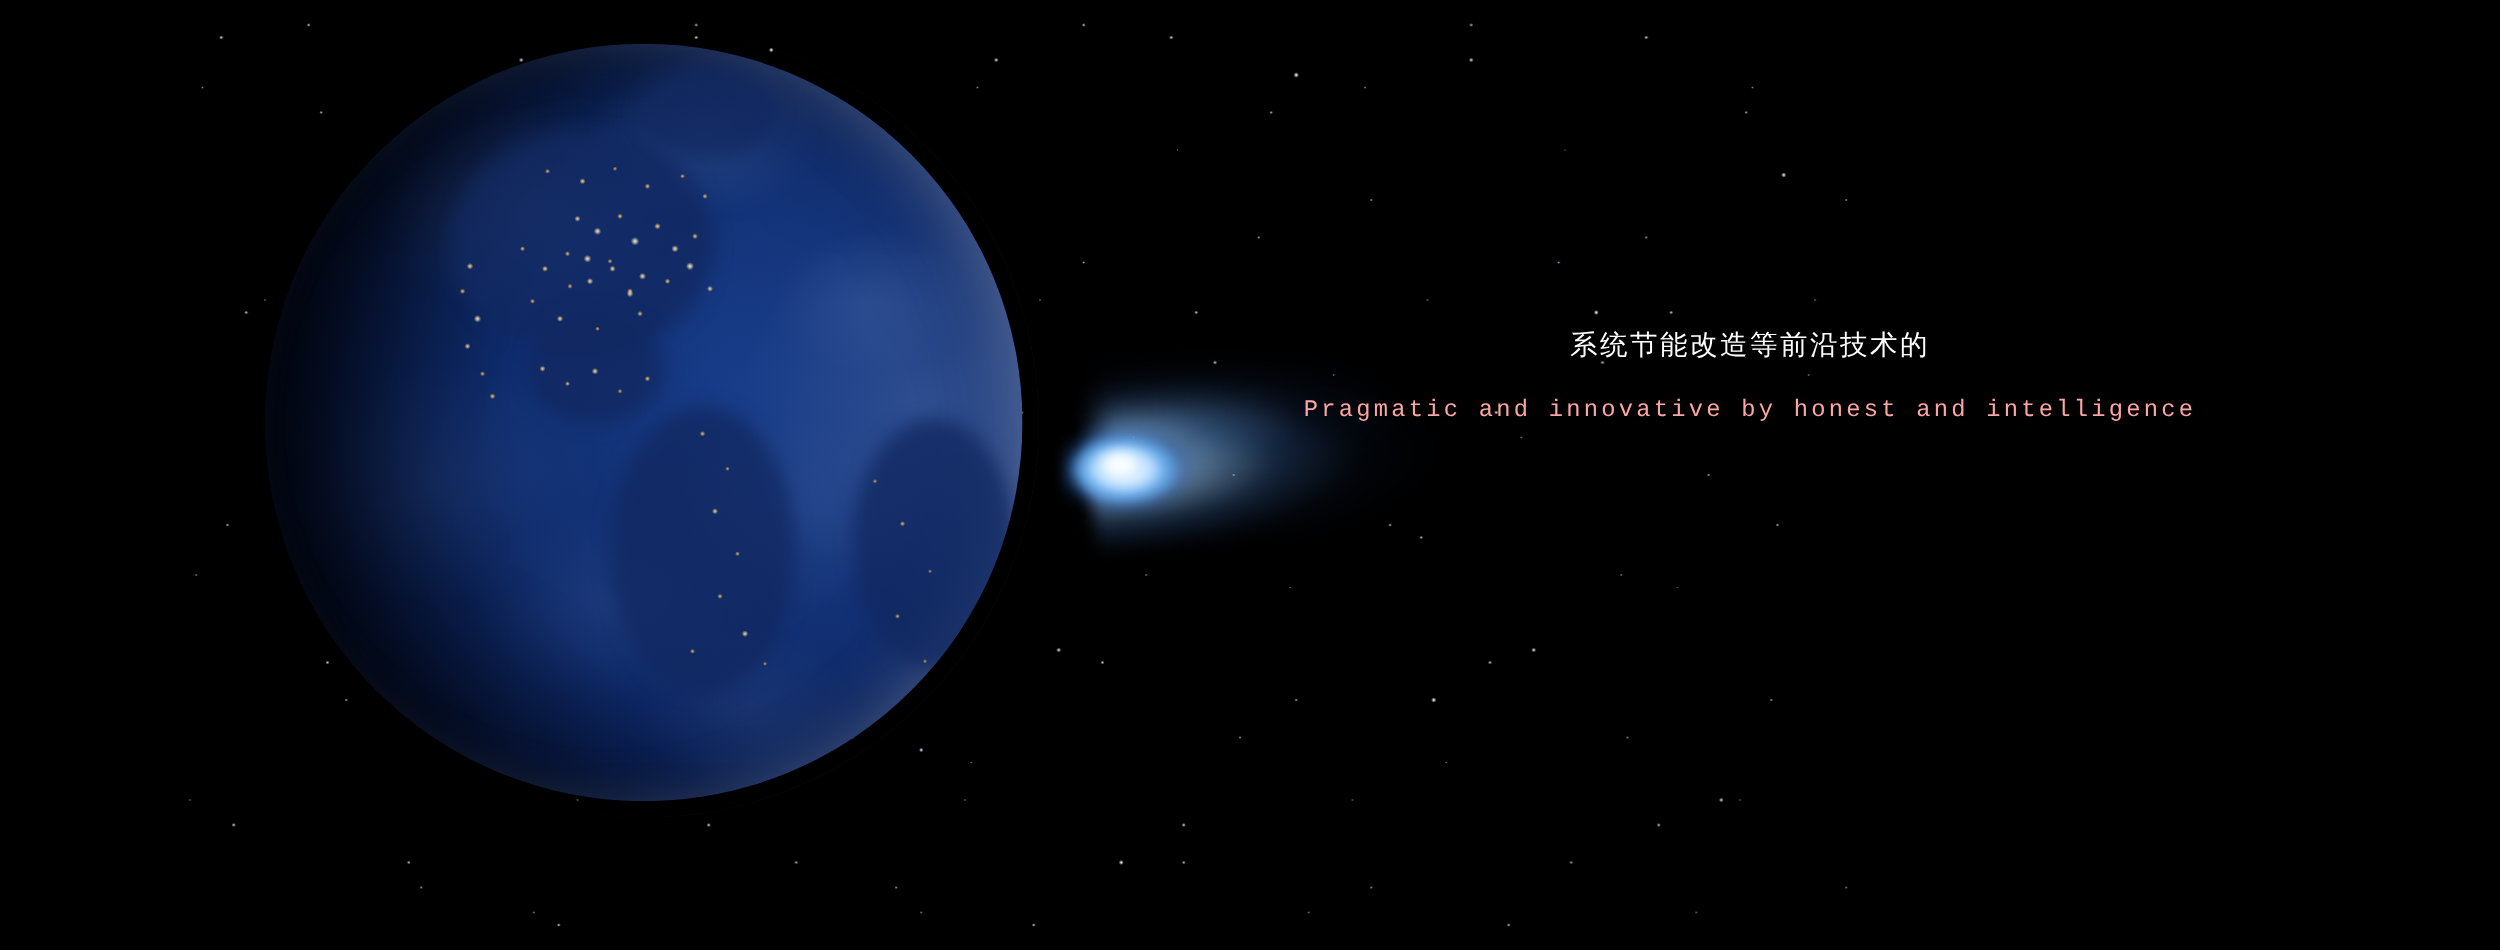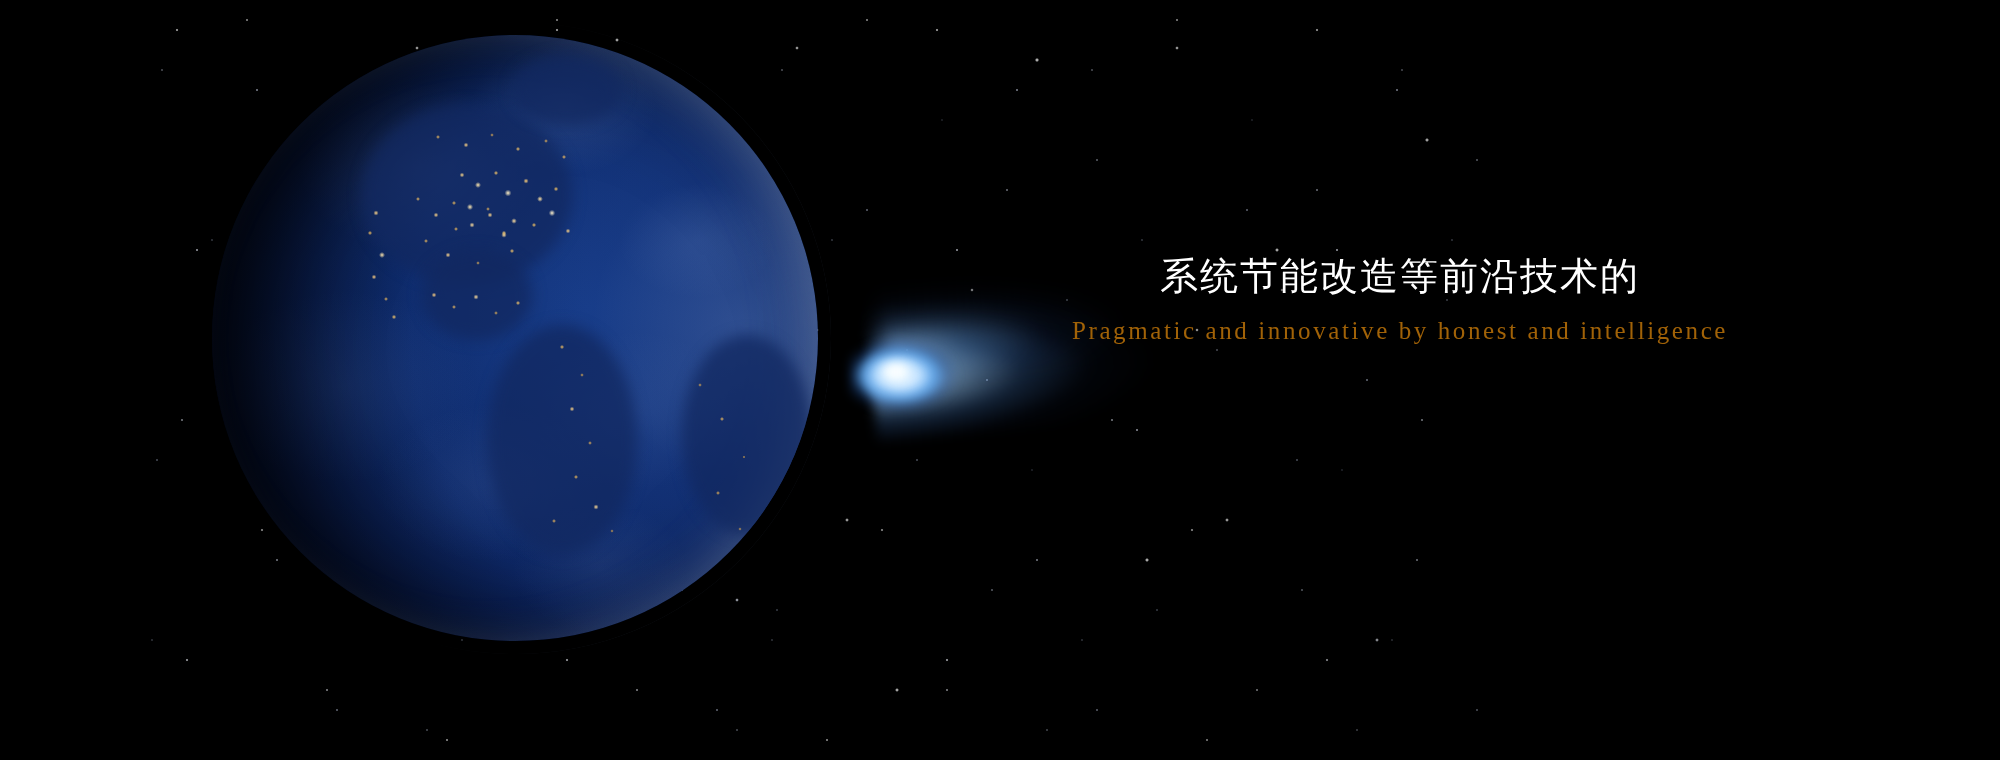--- a/index.html
+++ b/index.html
@@ -156,32 +156,32 @@
   #comet-core{
     position:absolute;left:736px;top:356px;width:46px;height:32px;pointer-events:none;
     background:radial-gradient(50% 50% at 50% 50%,#ffffff 0%,#f2fbff 40%,rgba(190,225,255,.5) 72%,rgba(0,0,0,0) 100%);
     filter:blur(3px);
   }
 
   
   #copy{position:absolute;left:930px;top:255px;width:940px;text-align:center;}
   .cn{
     color:#ffffff;
-    font-size:38px;
+    font-size:22px;
     line-height:42px;
     letter-spacing:2px;
     font-weight:400;
     text-shadow:0 0 8px rgba(0,0,0,.75);
     white-space:nowrap;
   }
   .en{
     margin-top:20px;
-    color:#a16207;
-    font-family:Liberation Serif, serif;
-    font-size:25px;
+    color:#fca5a5;
+    font-family:Liberation Mono, monospace;
+    font-size:19px;
     letter-spacing:2.6px;
     white-space:nowrap;
   }
 </style>
 </head>
 <body>
 
 <div id="stage">
 
   <div id="photo">

